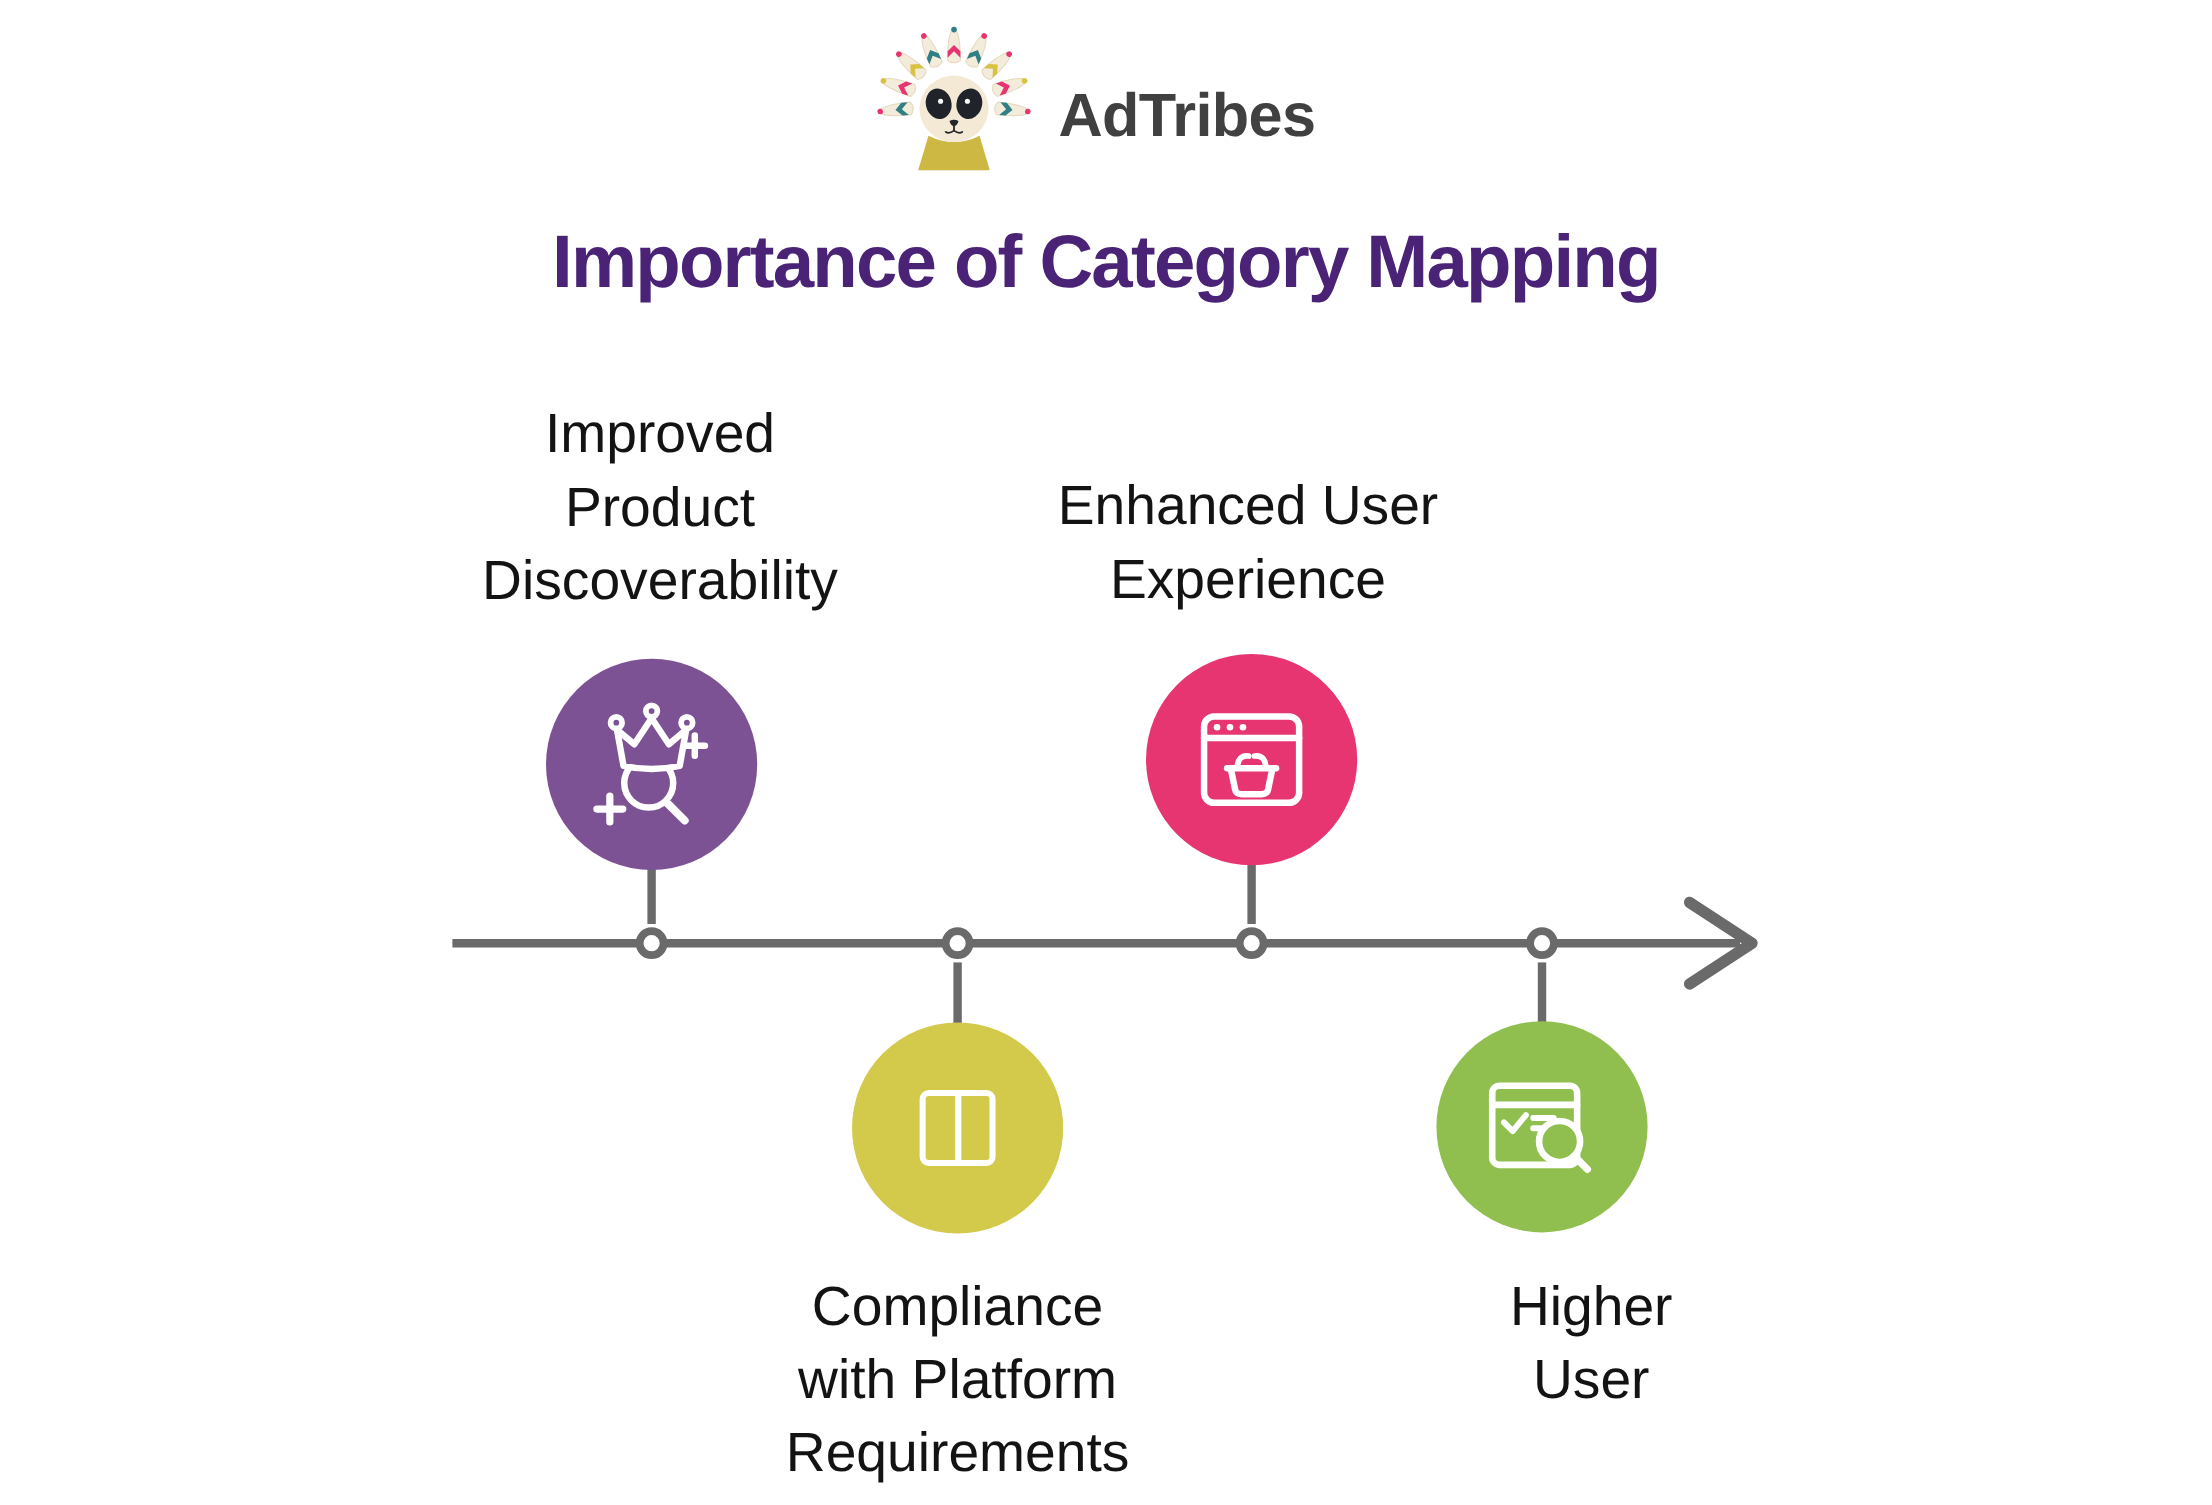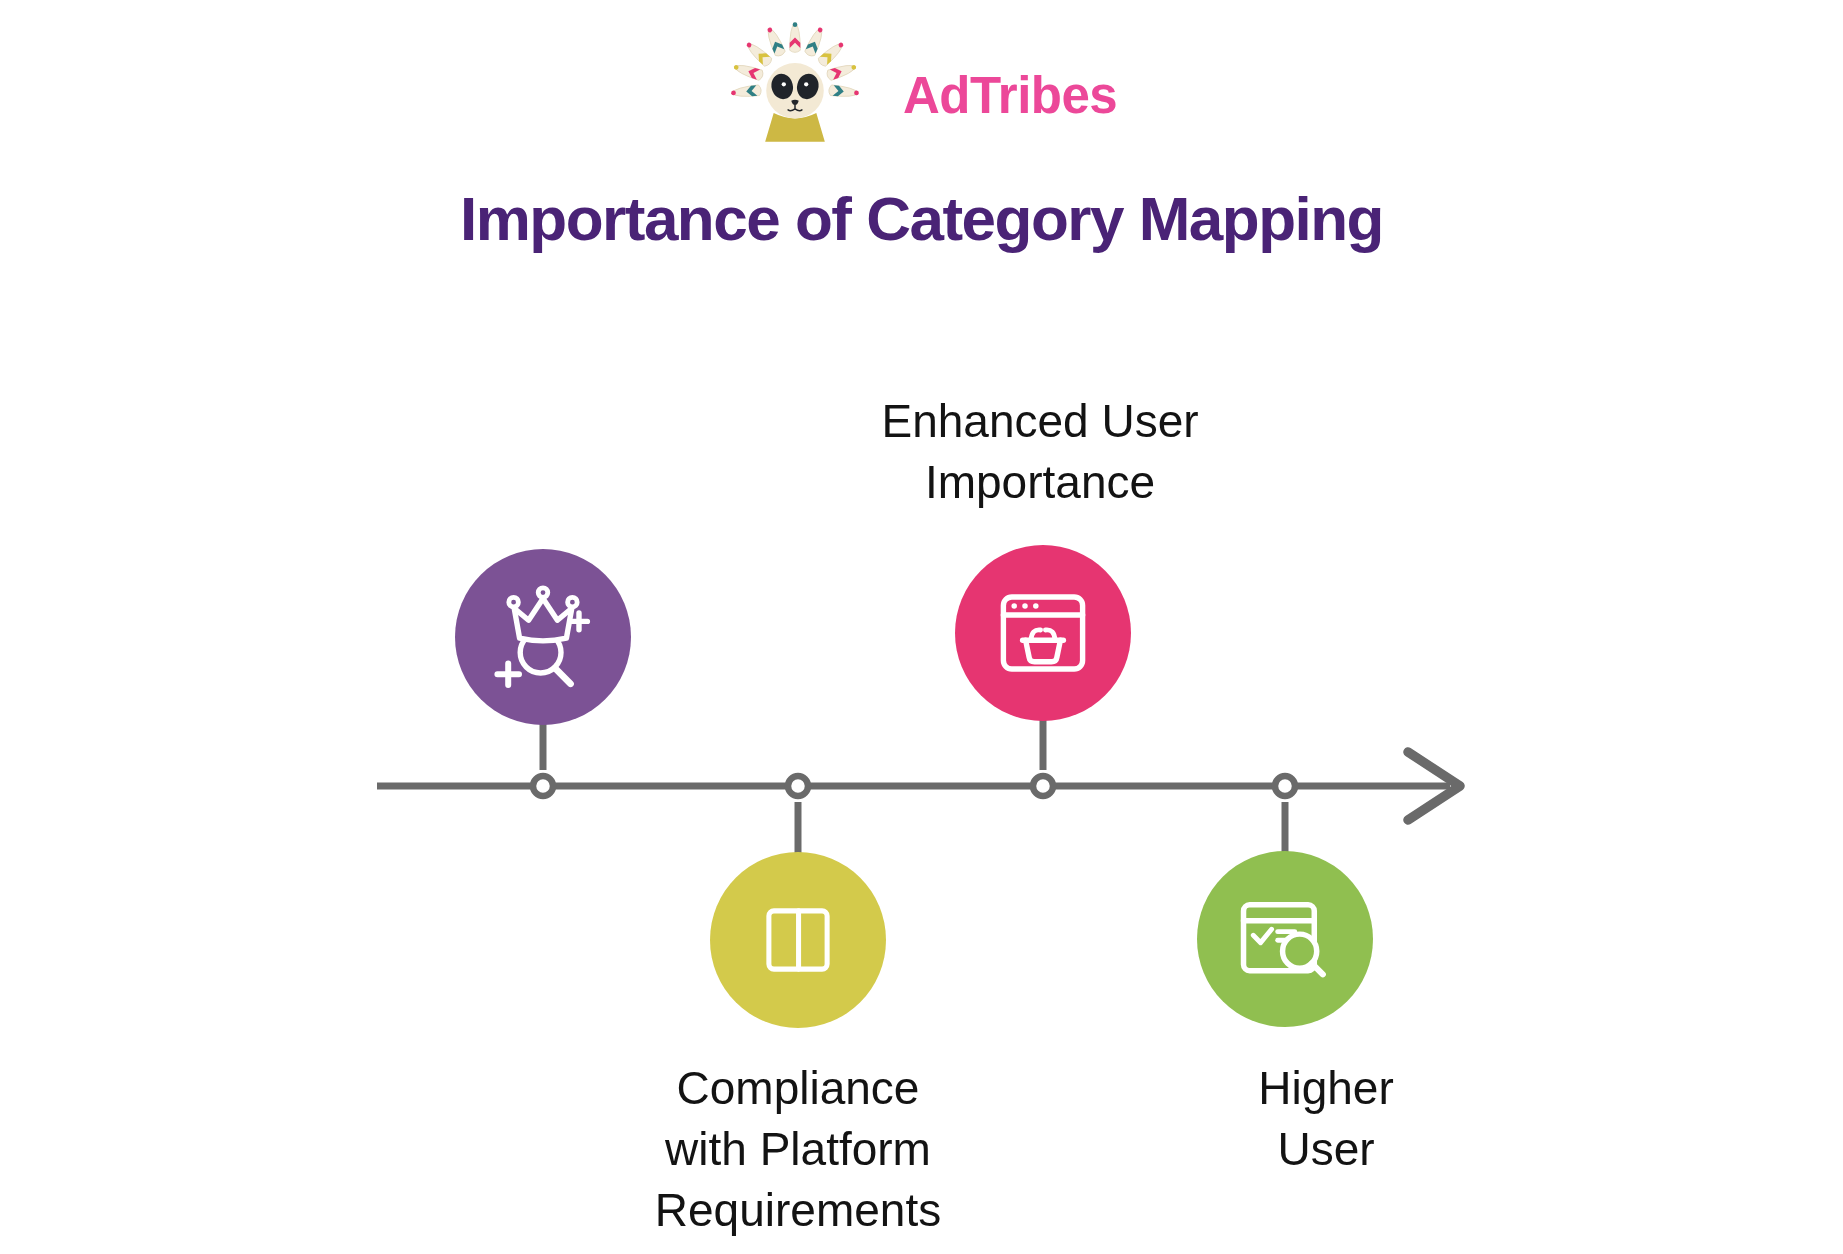--- a/index.html
+++ b/index.html
@@ -104,57 +104,62 @@
       <circle cx="39.5" cy="60" r="2" fill="#FFFFFF"></circle>
       <circle cx="60.5" cy="60" r="2" fill="#FFFFFF"></circle>
     </g>
 
     <g>
       <path d="M46.5,75.5 Q50,73.5 53.5,75.5 Q52.5,79.5 50,79.5 Q47.5,79.5 46.5,75.5 Z" fill="#23262B"></path>
       <path d="M50,79.5 L50,83 M50,83 Q46,86 43.5,84 M50,83 Q54,86 56.5,84" fill="none" stroke="#23262B" stroke-width="1.4" stroke-linecap="round"></path>
     </g>
   </svg>
 
-  <div class="brand-name" style="color: #ec4899; margin-left: 21px;">AdTribes</div>
+  <div class="brand-name" style="color: #404040;">AdTribes</div>
 
   <h1 class="page-title" style="margin: 4px; position: absolute; color: rgb(74, 35, 118);">Importance of Category Mapping</h1>
 
   <svg class="timeline-svg" viewBox="0 0 1843 1254" aria-hidden="true">
     <g fill="none" stroke="#6A6A6A" style="stroke: rgb(106, 106, 106);">
       <line x1="377" y1="786" x2="1450" y2="786" stroke-width="7"></line>
       <path d="M1408,752 L1460,786 L1408,820" stroke-width="9.5" stroke-linecap="round" stroke-linejoin="round"></path>
       <line x1="543" y1="722" x2="543" y2="770" stroke-width="7"></line>
       <line x1="1043" y1="718" x2="1043" y2="770" stroke-width="7"></line>
       <line x1="798" y1="802" x2="798" y2="855" stroke-width="7"></line>
       <line x1="1285" y1="802" x2="1285" y2="854" stroke-width="7"></line>
       <circle cx="543" cy="786" r="10" fill="#FFFFFF" stroke-width="6.5"></circle>
       <circle cx="798" cy="786" r="10" fill="#FFFFFF" stroke-width="6.5"></circle>
       <circle cx="1043" cy="786" r="10" fill="#FFFFFF" stroke-width="6.5"></circle>
       <circle cx="1285" cy="786" r="10" fill="#FFFFFF" stroke-width="6.5"></circle>
     </g>
   </svg>
 
+  <div class="item-label" style="left:550px; top:331px;">
+    <div>Improved</div>
+    <div>Product</div>
+    <div>Discoverability</div>
+  </div>
   <div class="item-circle" style="left: 543px; top: 637px; background-color: rgb(124, 82, 149); color: rgb(124, 82, 149);">
     <svg width="120" height="120" viewBox="0 0 100 100" aria-hidden="true">
       <g stroke="#FFFFFF" fill="none" stroke-linecap="round" stroke-linejoin="round">
         <circle cx="48" cy="63" r="17" stroke-width="4.5"></circle>
         <line x1="60" y1="76" x2="73" y2="89" stroke-width="5.5"></line>
         <path d="M30.5,51 L26,26 L38,36 L50,18 L62,36 L74,26 L69.5,51 Q50,55.5 30.5,51 Z" fill="currentColor" stroke-width="4.5"></path>
         <circle cx="25.5" cy="21" r="4" fill="currentColor" stroke-width="4"></circle>
         <circle cx="50" cy="13" r="4" fill="currentColor" stroke-width="4"></circle>
         <circle cx="74.5" cy="21" r="4" fill="currentColor" stroke-width="4"></circle>
         <path d="M80,30 V44 M73,37 H87" stroke-width="4.5"></path>
         <path d="M21,72 V90 M12,81 H30" stroke-width="5"></path>
       </g>
     </svg>
   </div>
 
   <div class="item-label" style="left:1040px; top:391px;">
     <div>Enhanced User</div>
-    <div>Importance</div>
+    <div>Experience</div>
   </div>
   <div class="item-circle" style="left: 1043px; top: 633px; background-color: rgb(230, 53, 113); color: rgb(230, 53, 113);">
     <svg width="120" height="120" viewBox="0 0 100 100" aria-hidden="true">
       <g stroke="#FFFFFF" fill="none" stroke-linecap="round" stroke-linejoin="round">
         <rect x="17" y="20" width="66" height="60" rx="7" stroke-width="4.5"></rect>
         <line x1="17" y1="35" x2="83" y2="35" stroke-width="4.5"></line>
         <circle cx="26" cy="27.5" r="2.3" fill="#FFFFFF" stroke="none"></circle>
         <circle cx="35" cy="27.5" r="2.3" fill="#FFFFFF" stroke="none"></circle>
         <circle cx="44" cy="27.5" r="2.3" fill="#FFFFFF" stroke="none"></circle>
         <path d="M40,56 Q40.5,46.5 48,47.5" stroke-width="4"></path>

